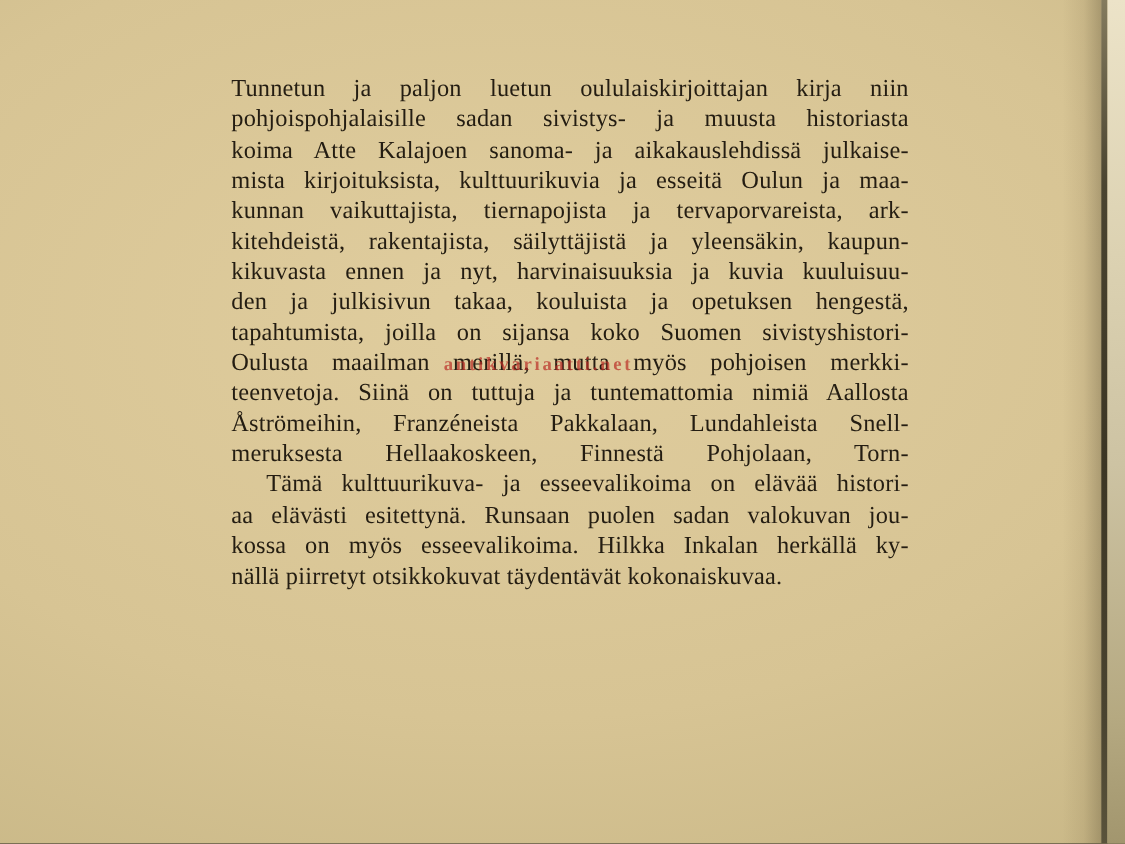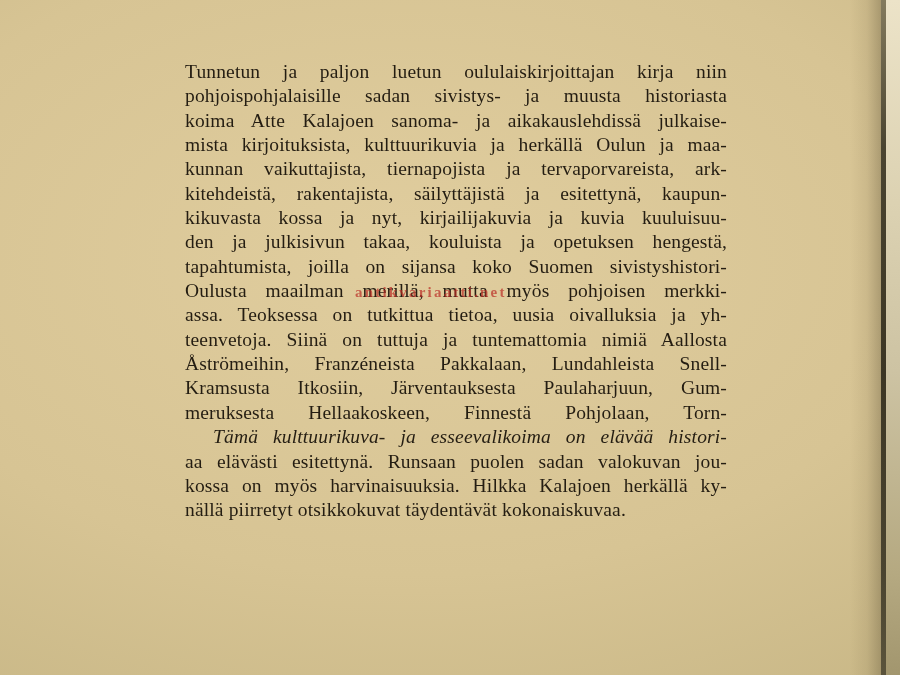--- a/index.html
+++ b/index.html
@@ -66,21 +66,20 @@
     height: 24.35px;
     overflow: hidden;
     text-align: justify;
     text-align-last: justify;
   }
   .line.last {
     text-align-last: auto;
   }
   .line.indent {
     text-indent: 28px;
-    font-style: italic;
   }
   .watermark {
     position: absolute;
     left: 170px;
     top: 220px;
     width: 230px;
     font-family: Liberation Serif, serif;
     font-size: 15px;
     font-weight: bold;
     letter-spacing: 2.2px;
@@ -92,33 +91,31 @@
 </head>
 <body>
 
 <div class="photo">
   <div class="blurb">
 
     <div class="watermark">antikvariaatti.net</div>
   <div class="line">Tunnetun ja paljon luetun oululaiskirjoittajan kirja niin</div>
       <div class="line">pohjoispohjalaisille sadan sivistys- ja muusta historiasta</div>
       <div class="line">koima Atte Kalajoen sanoma- ja aikakauslehdissä julkaise-</div>
-      <div class="line">mista kirjoituksista, kulttuurikuvia ja herkällä Oulun ja maa-</div>
+      <div class="line">mista kirjoituksista, kulttuurikuvia ja esseitä Oulun ja maa-</div>
       <div class="line">kunnan vaikuttajista, tiernapojista ja tervaporvareista, ark-</div>
-      <div class="line">kitehdeistä, rakentajista, säilyttäjistä ja esitettynä, kaupun-</div>
-      <div class="line">kikuvasta kossa ja nyt, kirjailijakuvia ja kuvia kuuluisuu-</div>
+      <div class="line">kitehdeistä, rakentajista, säilyttäjistä ja yleensäkin, kaupun-</div>
+      <div class="line">kikuvasta ennen ja nyt, harvinaisuuksia ja kuvia kuuluisuu-</div>
       <div class="line">den ja julkisivun takaa, kouluista ja opetuksen hengestä,</div>
       <div class="line">tapahtumista, joilla on sijansa koko Suomen sivistyshistori-</div>
       <div class="line">Oulusta maailman merillä, mutta myös pohjoisen merkki-</div>
-      <div class="line">assa. Teoksessa on tutkittua tietoa, uusia oivalluksia ja yh-</div>
       <div class="line">teenvetoja. Siinä on tuttuja ja tuntemattomia nimiä Aallosta</div>
       <div class="line">Åströmeihin, Franzéneista Pakkalaan, Lundahleista Snell-</div>
-      <div class="line">Kramsusta Itkosiin, Järventauksesta Paulaharjuun, Gum-</div>
       <div class="line">meruksesta Hellaakoskeen, Finnestä Pohjolaan, Torn-</div>
       <div class="line indent">Tämä kulttuurikuva- ja esseevalikoima on elävää histori-</div>
       <div class="line">aa elävästi esitettynä. Runsaan puolen sadan valokuvan jou-</div>
-      <div class="line">kossa on myös harvinaisuuksia. Hilkka Kalajoen herkällä ky-</div>
+      <div class="line">kossa on myös esseevalikoima. Hilkka Inkalan herkällä ky-</div>
       <div class="line last">nällä piirretyt otsikkokuvat täydentävät kokonaiskuvaa.</div>
     </div>
   <div class="pre-edge-shadow"></div>
   <div class="page-edge-line"></div>
   <div class="adjacent-page-edge"></div>
 </div>
 
 </body></html>

